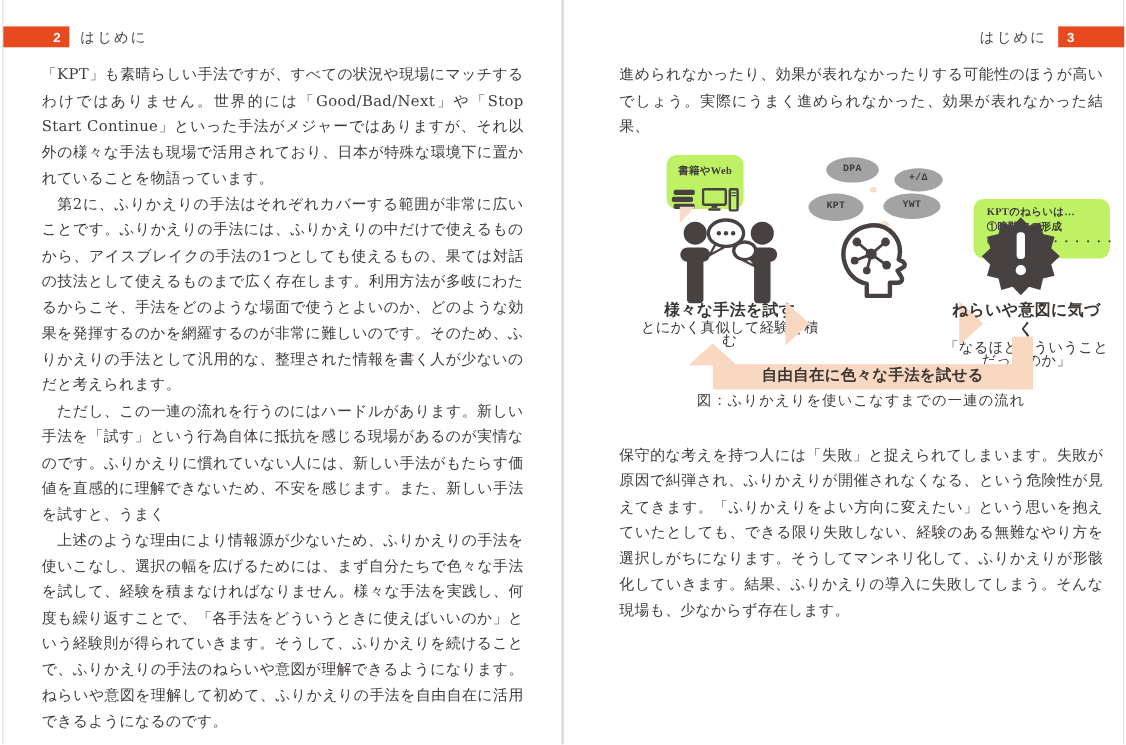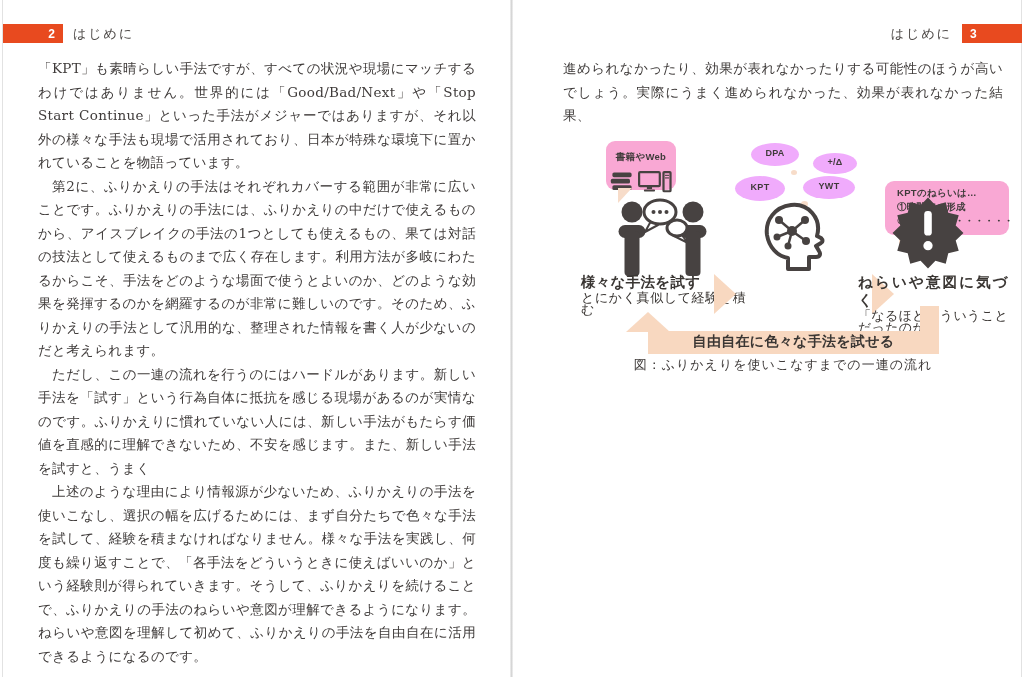--- a/index.html
+++ b/index.html
@@ -27,49 +27,49 @@
 
   
   .body-text{position:absolute;top:57px;font-size:13.5px;line-height:23.5px;
     letter-spacing:0.3px;text-align:justify;color:#3f3b3a;}
   .body-left{left:38px;width:438px;}
   .body-right{left:51px;width:440px;}
   .body-text p{margin:0;}
 
   
   .figure{position:relative;height:218px;margin-top:10px;}
-  .bubble{position:absolute;background:#f9a8d4;border-radius:9px;box-sizing:border-box;
-    font-family:Liberation Sans, sans-serif;color:#3f3b3a;}
+  .bubble{position:absolute;background:#bef264;border-radius:9px;box-sizing:border-box;
+    font-family:Liberation Serif, serif;color:#3f3b3a;}
   .bubble-tail{position:absolute;width:0;height:0;
     border-top:15px solid #f7dcc9;border-right:14px solid transparent;}
   .bubble-books{left:43px;top:3px;width:70px;height:49px;padding-top:4px;text-align:center;}
   .bubble-books .bubble-tail{left:12px;bottom:-13px;}
   .bubble-label{font-size:9.5px;font-weight:bold;display:block;}
   .bubble-icons{display:flex;justify-content:center;align-items:flex-end;gap:4px;margin-top:2px;}
   .people-svg{position:absolute;left:52px;top:60px;}
 
   .cloud-group{position:absolute;left:170px;top:5px;width:126px;height:130px;}
-  .cloud{position:absolute;background:#f0abfc;border-radius:50%;
-    font-family:Liberation Sans, sans-serif;font-size:9px;font-weight:bold;
+  .cloud{position:absolute;background:#a3a3a3;border-radius:50%;
+    font-family:Liberation Mono, monospace;font-size:9px;font-weight:bold;
     color:#3f3b3a;display:flex;align-items:center;justify-content:center;}
   .cloud-dpa{left:18px;top:0;width:48px;height:23px;}
   .cloud-pd {left:80px;top:10px;width:44px;height:21px;}
   .cloud-kpt{left:2px;top:33px;width:50px;height:25px;}
   .cloud-ywt{left:70px;top:33px;width:52px;height:23px;}
   .cloud-dot{position:absolute;background:#f7dcc9;border-radius:50%;}
   .dot-a{left:58px;top:27px;width:6px;height:5px;}
   .dot-b{left:68px;top:58px;width:7px;height:6px;}
   .head-svg{position:absolute;left:28px;top:58px;}
 
   .bubble-kpt{left:322px;top:3px;width:124px;height:54px;padding:5px 0 0 12px;
     font-size:9.5px;font-weight:bold;line-height:14px;text-align:left;margin-top:40px;}
   .bubble-kpt .bubble-tail{left:14px;bottom:-13px;}
   .burst-svg{position:absolute;left:327px;top:57px;}
 
-  .step-label{position:absolute;top:135px;
+  .step-label{position:absolute;top:135px;text-align:center;
     font-family:"Liberation Sans","DejaVu Sans",sans-serif;color:#3a3633;}
   .step-title{font-size:14.5px;font-weight:bold;line-height:18px;display:block;}
   .step-sub{font-size:13px;line-height:12px;display:block;margin-top:1px;}
   .step-1{left:18px;width:165px;}
   .step-2{left:160px;width:145px;}
   .step-3{left:295px;width:150px;}
   .step-arrow{position:absolute;top:136px;width:0;height:0;
     border-top:20px solid transparent;border-bottom:20px solid transparent;
     border-left:22px solid #f8d8c0;}
   .step-arrow-1{left:151px;}
@@ -207,17 +207,18 @@
         </div>
 
         <div class="loop-head"></div>
         <div class="loop-vband"></div>
         <div class="loop-hband"></div>
         <div class="loop-label">自由自在に色々な手法を試せる</div>
       </div>
 
       <p class="fig-caption">図：ふりかえりを使いこなすまでの一連の流れ</p>
 
+      <p class="para-bottom">保守的な考えを持つ人には「失敗」と捉えられてしまいます。失敗が原因で糾弾され、ふりかえりが開催されなくなる、という危険性が見えてきます。「ふりかえりをよい方向に変えたい」という思いを抱えていたとしても、できる限り失敗しない、経験のある無難なやり方を選択しがちになります。そうしてマンネリ化して、ふりかえりが形骸化していきます。結果、ふりかえりの導入に失敗してしまう。そんな現場も、少なからず存在します。</p>
     </div>
   </div>
 
   <div class="gutter"></div>
 </div>
 
 </body></html>

